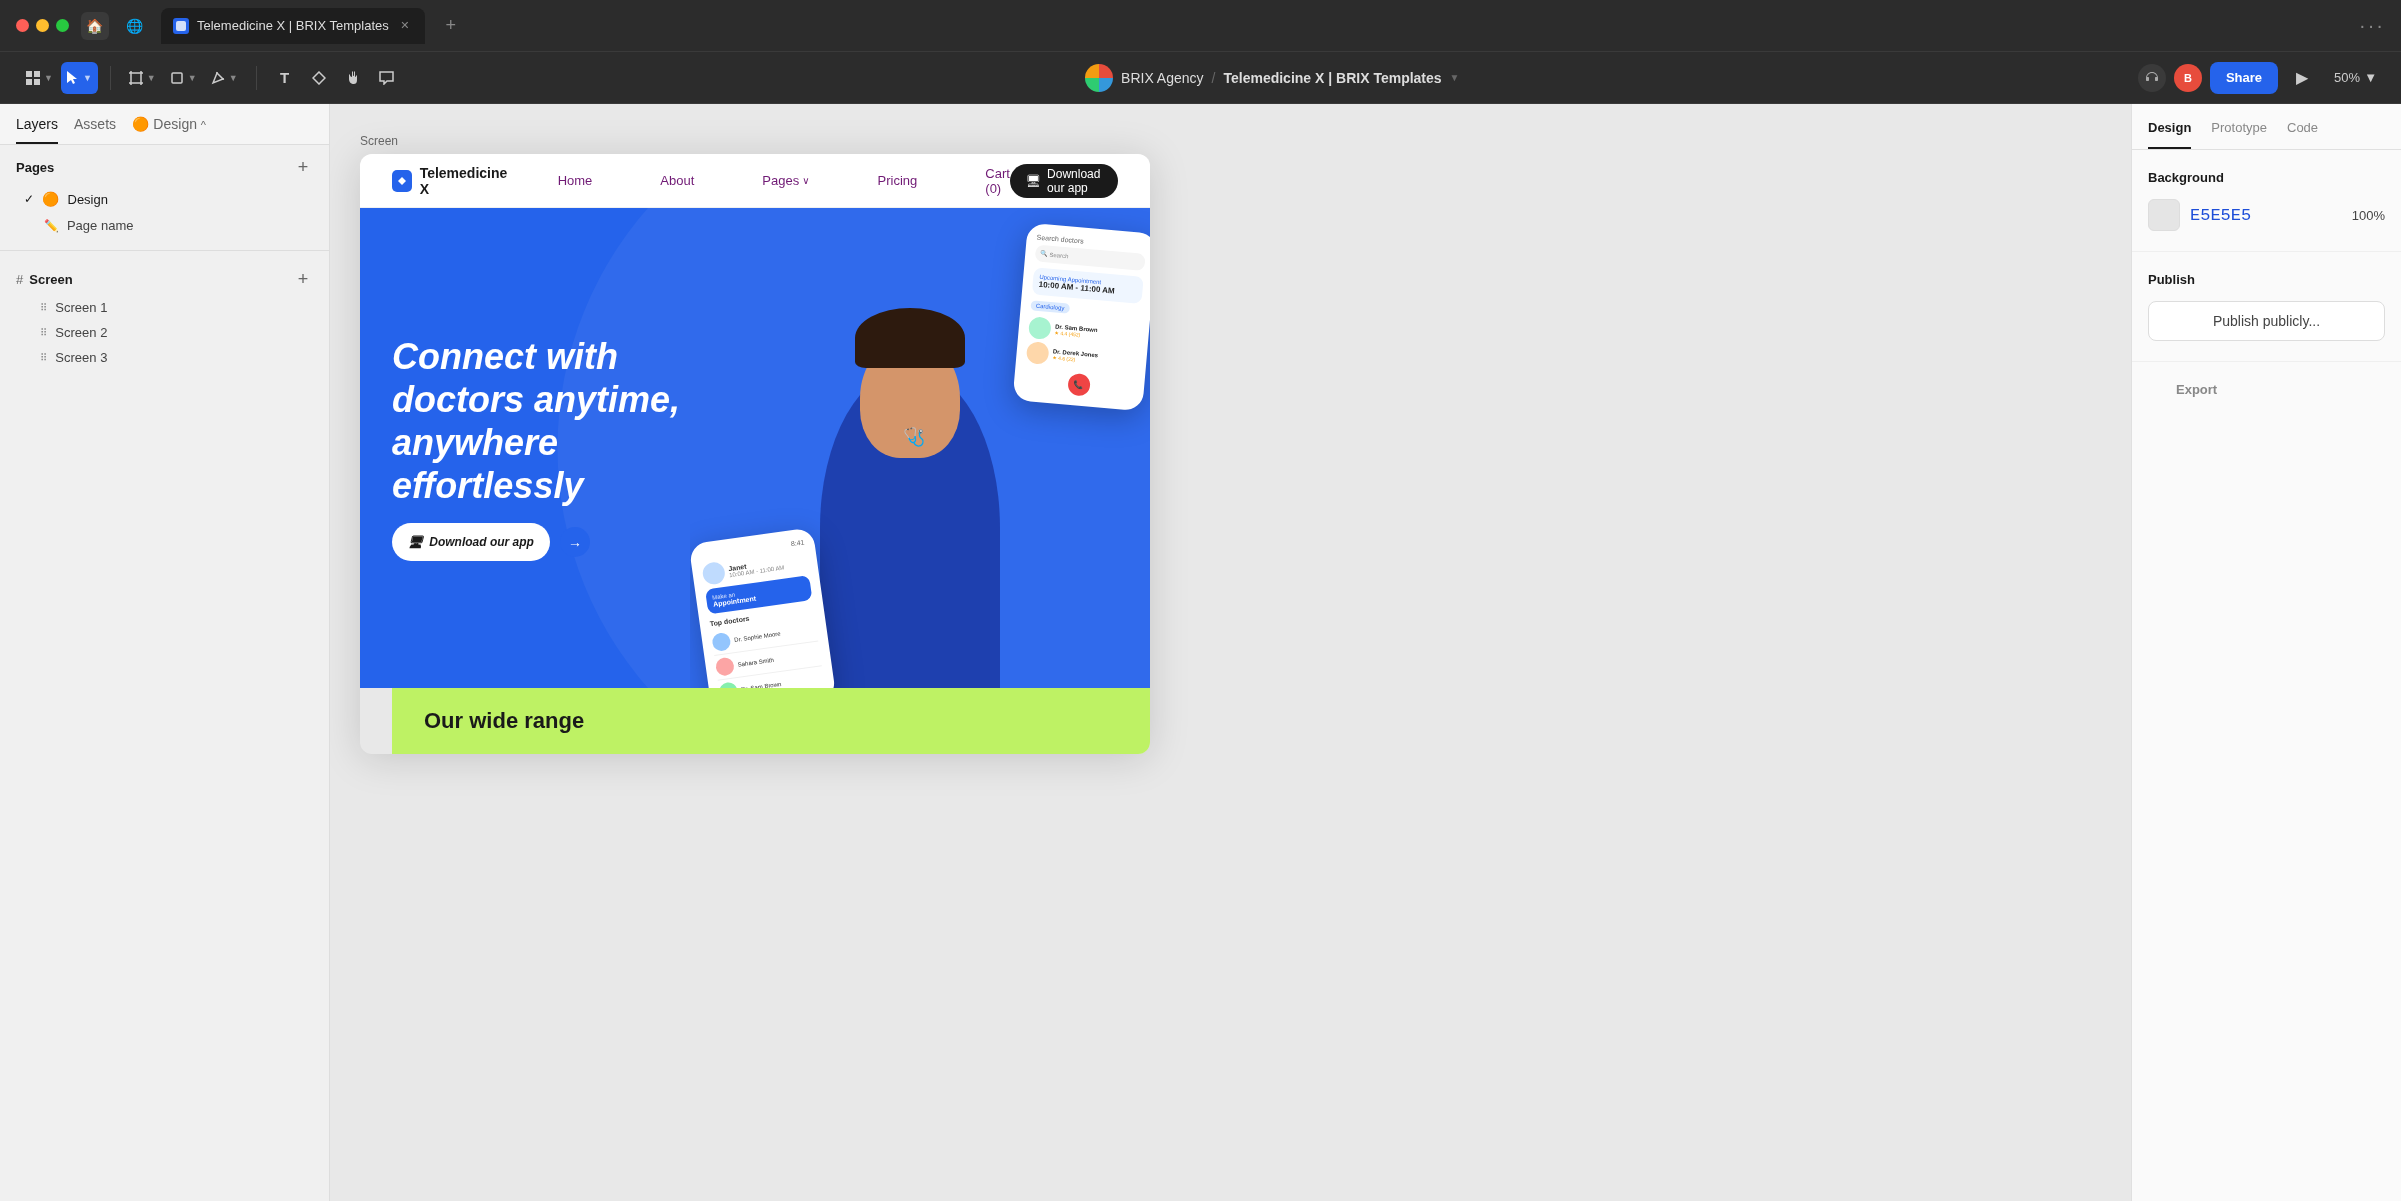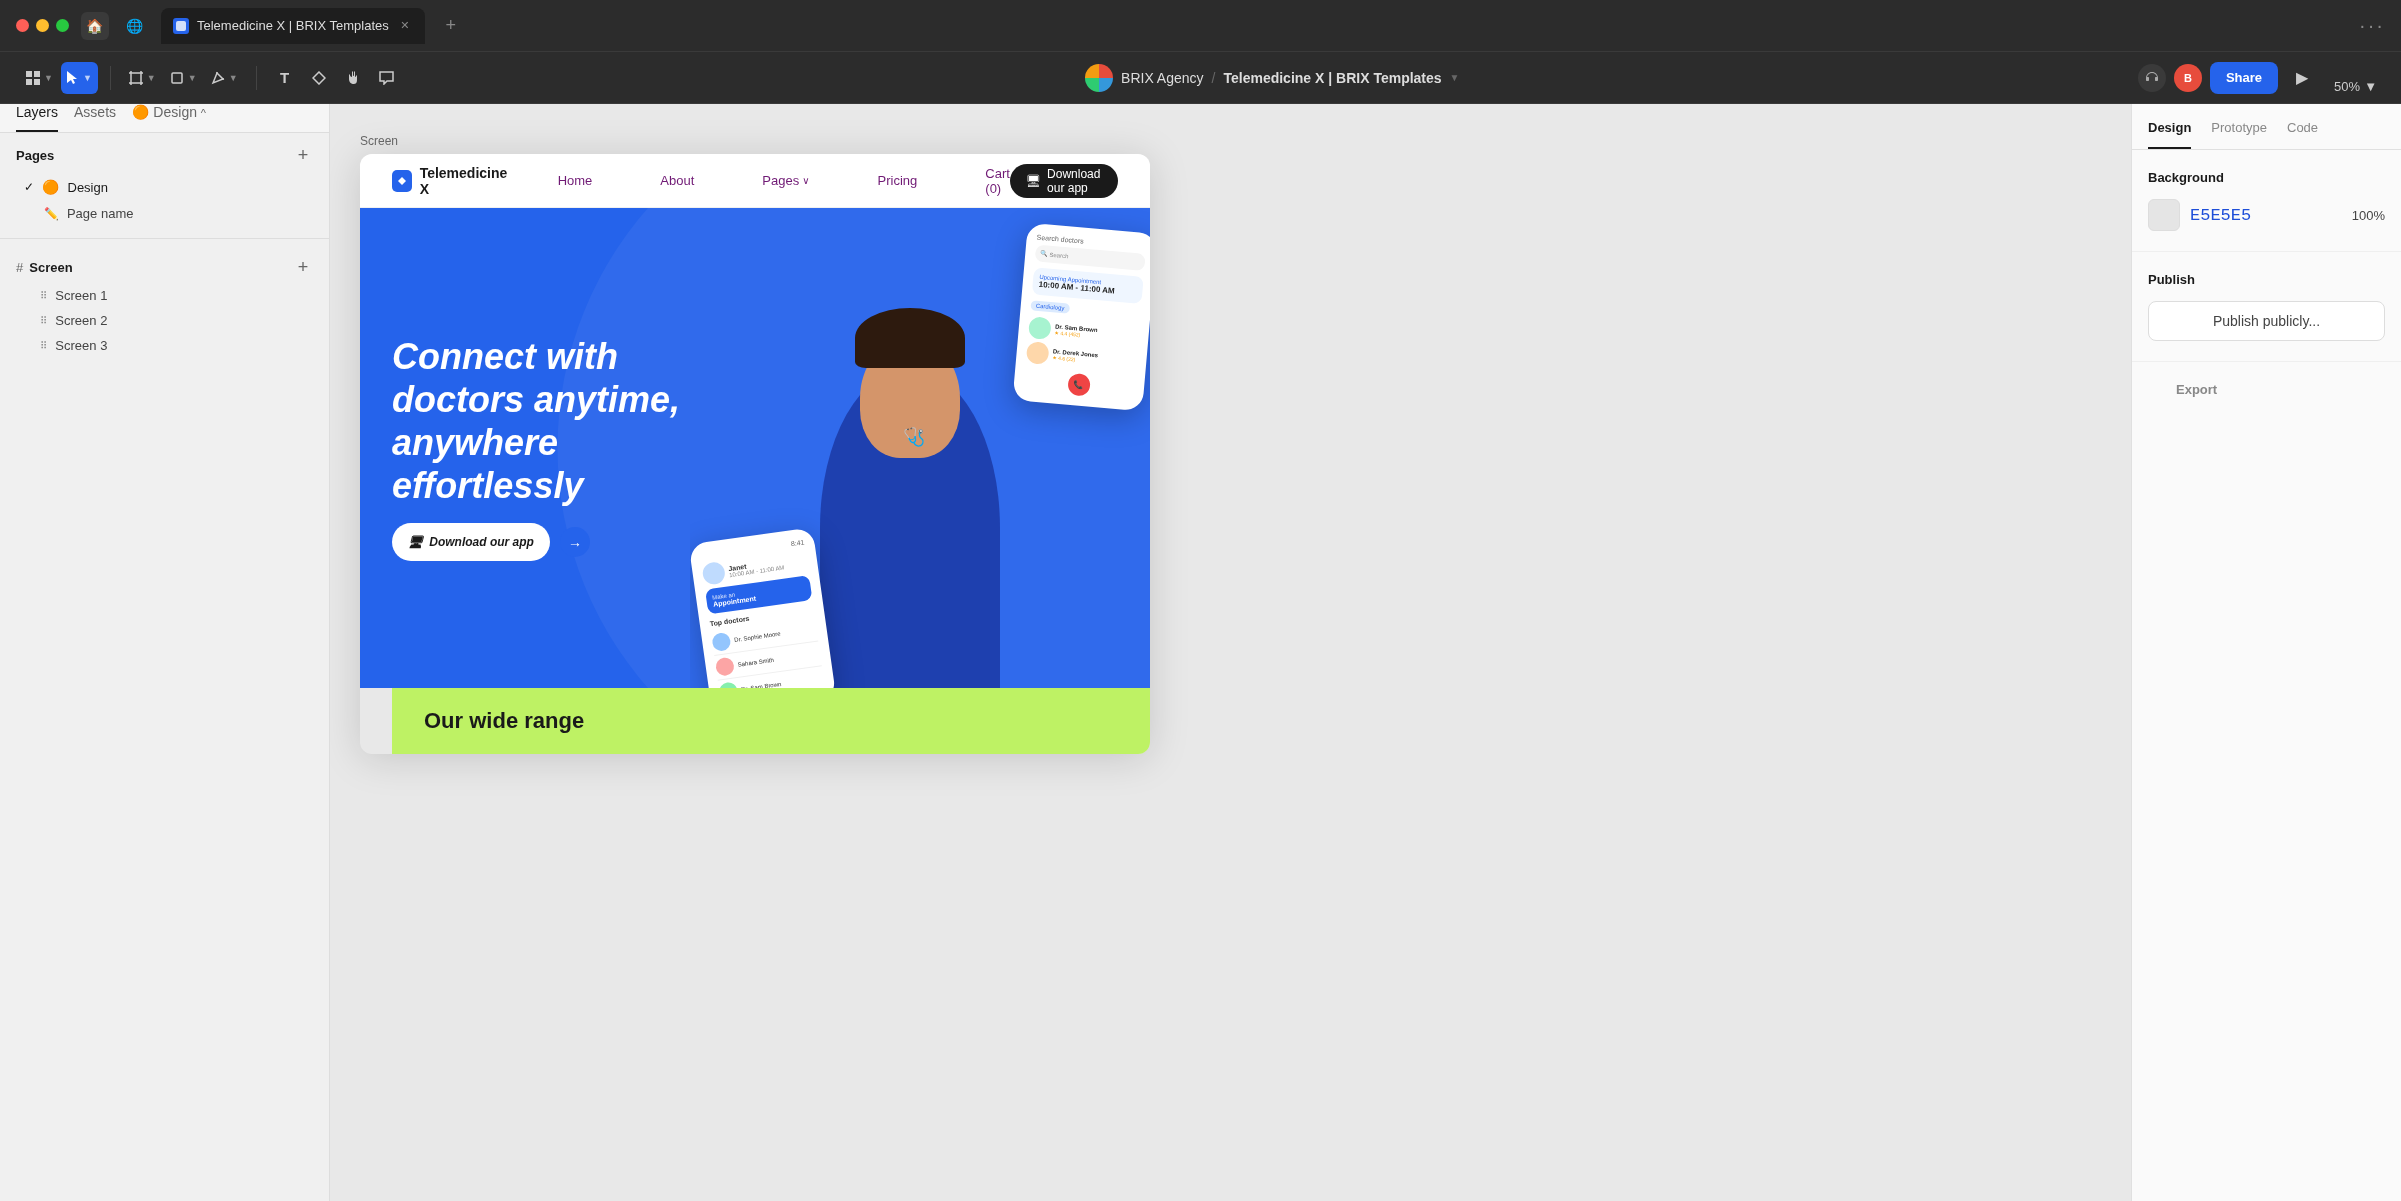--- a/index.html
+++ b/index.html
@@ -46,30 +46,30 @@
     .tool-divider { width: 1px; height: 24px; background: #444; margin: 0 4px; }
     .toolbar-center { flex: 1; display: flex; align-items: center; justify-content: center; gap: 8px; }
     .brand-logo { width: 28px; height: 28px; background: conic-gradient(#e74c3c 0deg 90deg, #3498db 90deg 180deg, #2ecc71 180deg 270deg, #f39c12 270deg 360deg); border-radius: 50%; }
     .breadcrumb { display: flex; align-items: center; gap: 8px; color: #ddd; font-size: 14px; }
     .breadcrumb-sep { color: #666; }
     .breadcrumb-current { font-weight: 600; }
     .breadcrumb-chevron { color: #666; font-size: 10px; }
     .toolbar-right { display: flex; align-items: center; gap: 8px; }
     .share-btn { height: 32px; background: #2563eb; color: white; border-radius: 8px; padding: 0 16px; font-size: 13px; font-weight: 600; cursor: pointer; display: flex; align-items: center; }
     .play-btn { width: 32px; height: 32px; background: transparent; border-radius: 6px; display: flex; align-items: center; justify-content: center; color: #ccc; font-size: 16px; cursor: pointer; }
-    .zoom-btn { height: 32px; background: transparent; border-radius: 6px; padding: 0 8px; color: #ccc; font-size: 13px; cursor: pointer; display: flex; align-items: flex-end; gap: 4px; }
+    .zoom-btn { height: 32px; background: transparent; border-radius: 6px; padding: 0 8px; color: #ccc; font-size: 13px; cursor: pointer; display: flex; align-items: center; gap: 4px; }
     .collab-icon { width: 28px; height: 28px; background: #3a3a3a; border-radius: 50%; display: flex; align-items: center; justify-content: center; color: #aaa; font-size: 11px; }
     .user-avatar { width: 28px; height: 28px; background: #e74c3c; border-radius: 50%; display: flex; align-items: center; justify-content: center; color: white; font-size: 11px; font-weight: 600; }
 
     
     .main { display: flex; height: calc(1201px - 104px); }
 
     
     .left-panel { width: 330px; background: #f0f0f0; border-right: 1px solid #ddd; display: flex; flex-direction: column; }
-    .panel-tabs { display: flex; align-items: center; padding: 0 16px 0; gap: 16px; border-bottom: 1px solid #ddd; background: #f5f5f5; }
+    .panel-tabs { display: flex; align-items: center; padding: 12px 16px 0; gap: 16px; border-bottom: 1px solid #ddd; background: #f5f5f5; }
     .panel-tab { font-size: 14px; font-weight: 500; color: #666; padding-bottom: 10px; cursor: pointer; border-bottom: 2px solid transparent; }
     .panel-tab.active { color: #1a1a1a; border-bottom: 2px solid #1a1a1a; }
     .panel-search { padding: 10px 16px; }
     .search-input { width: 100%; height: 30px; background: #e8e8e8; border-radius: 6px; border: none; padding: 0 10px 0 30px; font-size: 13px; color: #444; outline: none; }
     .search-wrap { position: relative; }
     .search-wrap::before { content: '⌕'; position: absolute; left: 8px; top: 50%; transform: translateY(-50%); color: #888; font-size: 15px; }
 
     .pages-section { padding: 12px 16px 8px; }
     .section-header { display: flex; align-items: center; justify-content: space-between; margin-bottom: 8px; }
     .section-title { font-size: 13px; font-weight: 600; color: #1a1a1a; }

